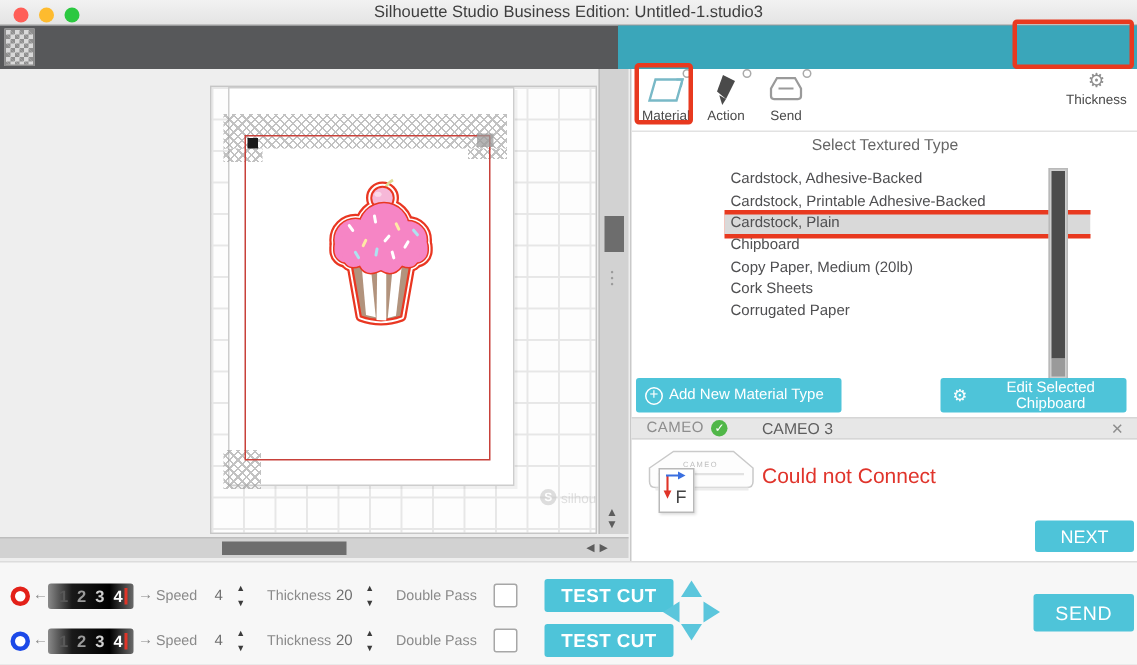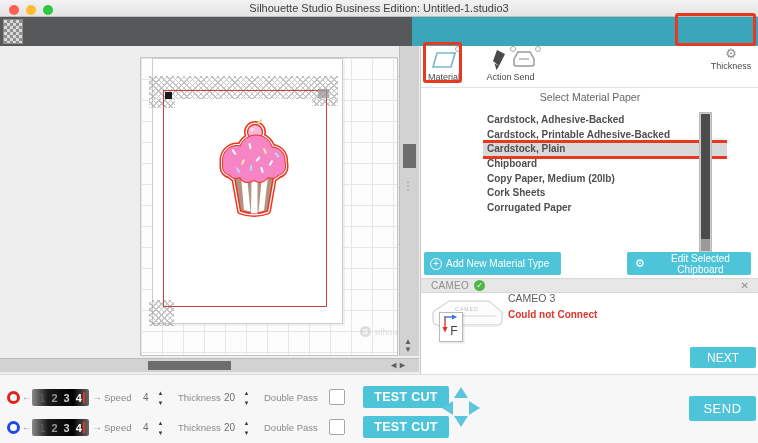--- a/index.html
+++ b/index.html
@@ -78,21 +78,21 @@
   .badge { position:absolute; top:-1px; right:2px; width:6px; height:6px; border:1px solid #aaa;
     border-radius:50%; background:#fff; }
   .advanced { position:absolute; right:1px; top:1px; width:54px; text-align:center; }
   .advanced .gear { font-size:13px; color:#8f8f8f; line-height:14px; }
   .advanced .lbl { font-size:9px; color:#4a4a4a; }
 
   .mat-title { position:absolute; left:0; top:45px; width:338px; text-align:center;
     font-size:10.5px; color:#666; }
   .mat-list { position:absolute; left:62px; top:67px; width:244px; height:139px; overflow:hidden; }
   .mat-row { position:relative; height:14.7px; line-height:14.7px; padding-left:4px;
-    font-size:10px; font-weight:bold; color:#4f4f51; white-space:nowrap; cursor:default; }
+    font-size:10px; font-weight:normal; color:#4f4f51; white-space:nowrap; cursor:default; }
   .mat-row.selected { background:#d9d9d9; }
   .mat-row.selected::after { content:""; position:absolute; left:-3px; right:-26px; top:-2px; bottom:-2px;
     border:3px solid #e8391f; border-radius:3px; pointer-events:none; }
   .list-scroll { position:absolute; left:278px; top:66px; width:13px; height:141px;
     background:#cfcfcf; border:1px solid #b9b9b9; }
   .list-thumb { position:absolute; left:1px; top:1px; width:9px; height:125px; background:#4c4c4c; }
   .list-end { position:absolute; left:1px; bottom:1px; width:9px; height:12px; background:#9a9a9a; }
 
   .teal-btn { position:absolute; background:#4ec4d9; color:#fff; border:none; border-radius:2px;
     display:flex; align-items:center; font-size:10px; cursor:pointer; font-family:inherit; }
@@ -106,22 +106,22 @@
     border-top:1px solid #d6d6d6; border-bottom:1px solid #d6d6d6;
     display:flex; align-items:center; padding:0 10px; gap:5px; }
   .device-bar .name { font-size:10px; color:#8d8d8d; letter-spacing:.3px; }
   .green-check { width:11px; height:11px; border-radius:50%; background:#50b748; color:#fff;
     font-size:8px; display:flex; align-items:center; justify-content:center; }
   .device-bar .close { margin-left:auto; color:#8d8d8d; font-size:10px; cursor:pointer; }
 
   .machine { position:absolute; left:6px; top:250px; }
   .fmark { position:absolute; left:18px; top:266px; width:24px; height:30px; background:#fff;
     border:1px solid #b9b9b9; box-shadow:1px 1px 2px rgba(0,0,0,.15); }
-  .model { position:absolute; left:87px; top:246px; font-size:10.5px; color:#5d5d5d; }
-  .status { position:absolute; left:87px; top:263px; font-size:10px; font-weight:bold; color:#e0342b; }
+  .model { position:absolute; left:87px; top:234px; font-size:10.5px; color:#5d5d5d; }
+  .status { position:absolute; left:87px; top:263px; font-size:14px; font-weight:normal; color:#e0342b; }
   .btn-next { left:269px; top:301px; width:66px; height:21px; justify-content:center; font-size:12px; }
 
   
   .bottombar { position:absolute; left:0; top:374px; width:758px; height:69px; background:#f7f7f7;
     border-top:1px solid #dcdcdc; }
   .cutrow { position:absolute; left:0; width:470px; height:28px; }
   .cutrow1 { top:9px; } .cutrow2 { top:39px; }
   .ring { position:absolute; left:7px; top:7px; width:13px; height:13px; border-radius:50%; background:#fff; }
   .ring.red  { border:3.5px solid #e32119; }
   .ring.blue { border:3.5px solid #1c49e8; }
@@ -280,21 +280,21 @@
       <div class="tool" style="left:4px;">
         <div class="icwrap">
           <svg width="26" height="22" viewBox="0 0 26 22">
             <path d="M6,4 L24,4 L20,18 L2,18 Z" fill="none" stroke="#79b9c7" stroke-width="1.6"></path>
             <path d="M20,4 L24,4 L23,9" fill="none" stroke="#79b9c7" stroke-width="1.2"></path>
           </svg>
           <span class="badge"></span>
         </div>
         <div class="lbl">Material</div>
       </div>
-      <div class="tool" style="left:59px;">
+      <div class="tool" style="left:44px;">
         <div class="icwrap">
           <svg width="20" height="22" viewBox="0 0 20 22">
             <path d="M8,1 L16,5 L10,17 L4,12 Z" fill="#4a4a4a"></path>
             <path d="M10,17 L7.5,21 L5.5,14.5 Z" fill="#4a4a4a"></path>
           </svg>
           <span class="badge"></span>
         </div>
         <div class="lbl">Action</div>
       </div>
       <div class="tool" style="left:84px;">
@@ -307,21 +307,21 @@
         </div>
         <div class="lbl">Send</div>
       </div>
       <div class="advanced">
         <div class="gear">⚙</div>
         <div class="lbl">Thickness</div>
       </div>
     </div>
     <div class="redbox" style="left:2px; top:-4px; width:39px; height:41px;"></div>
 
-    <div class="mat-title">Select Material Paper</div>
+    <div class="mat-title">Select Textured Type</div>
 
     <div class="mat-list">
         <div class="mat-row">Cardstock, Adhesive-Backed</div>
         <div class="mat-row">Cardstock, Printable Adhesive-Backed</div>
         <div class="mat-row selected">Cardstock, Plain</div>
         <div class="mat-row">Chipboard</div>
         <div class="mat-row">Copy Paper, Medium (20lb)</div>
         <div class="mat-row">Cork Sheets</div>
         <div class="mat-row">Corrugated Paper</div>
       </div>

